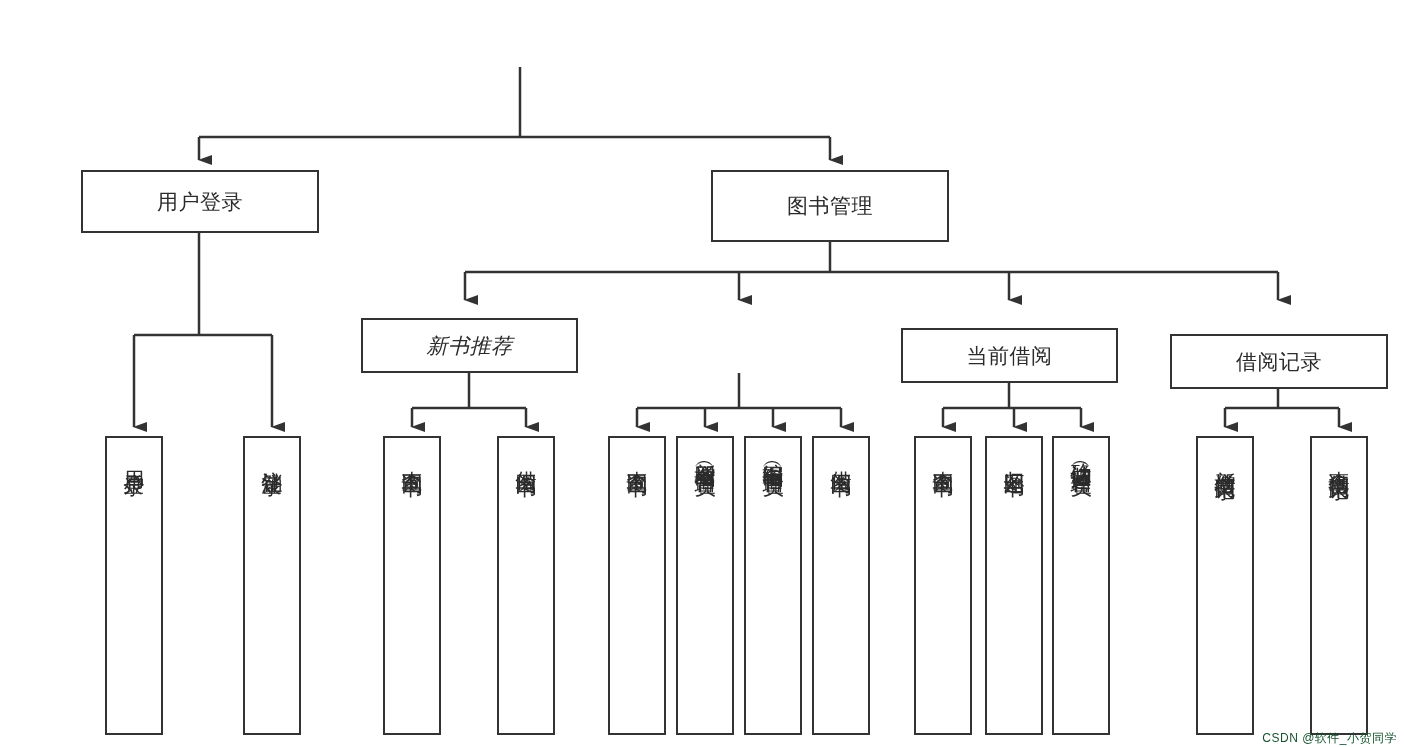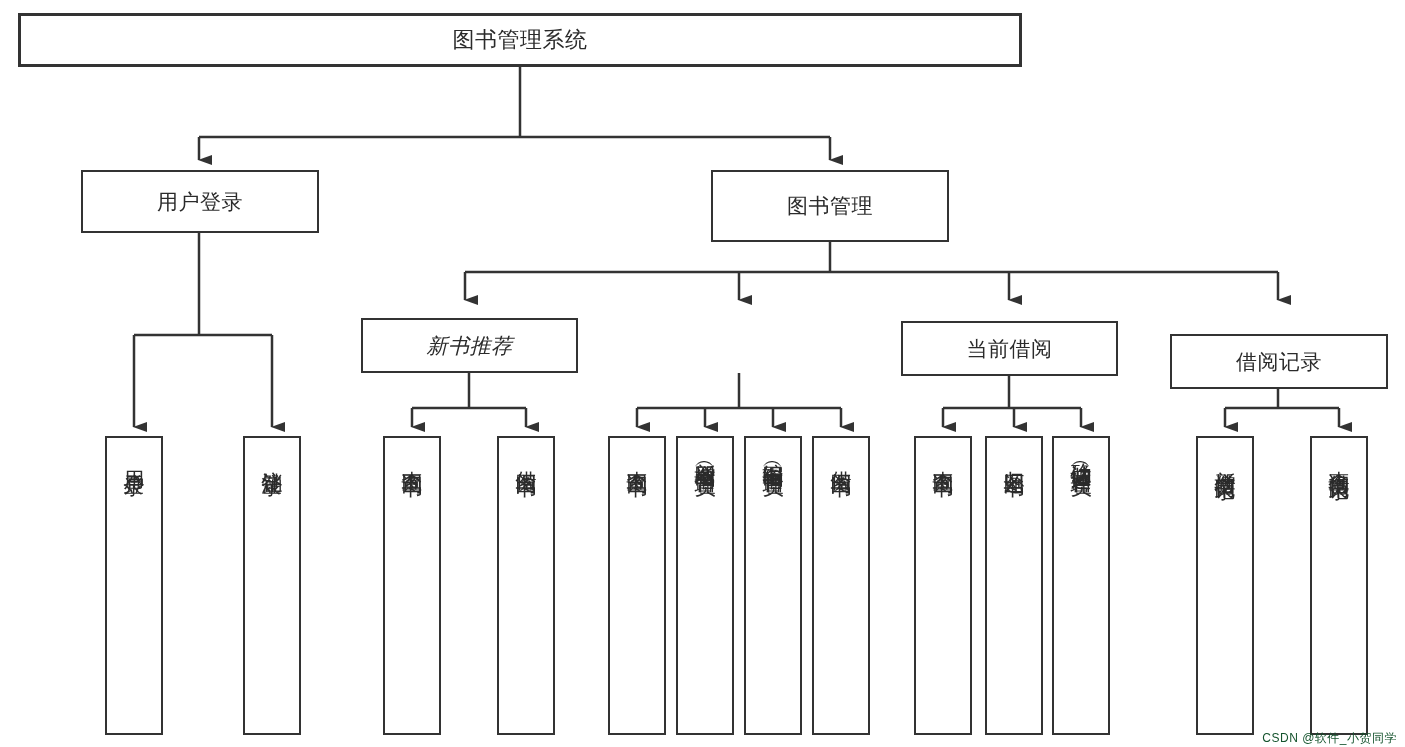--- a/index.html
+++ b/index.html
@@ -127,35 +127,32 @@
       <path d="M 1014 408 L 1014 427" marker-end="url(#arrow)"></path>
       <path d="M 1081 408 L 1081 427" marker-end="url(#arrow)"></path>
 
       <path d="M 1278 373 L 1278 408"></path>
       <path d="M 1225 408 L 1339 408"></path>
       <path d="M 1225 408 L 1225 427" marker-end="url(#arrow)"></path>
       <path d="M 1339 408 L 1339 427" marker-end="url(#arrow)"></path>
     </g>
   </svg>
 
-  <div class="node root" style="left:18px; top:13px; width:1004px; height:54px;">
-    <span class="node-label">图书管理系统</span>
-  </div>
 
   <div class="node" style="left:81px; top:170px; width:238px; height:63px;">
     <span class="node-label">用户登录</span>
   </div>
   <div class="node" style="left:711px; top:170px; width:238px; height:72px;">
     <span class="node-label">图书管理</span>
   </div>
 
   <div class="node" style="left:361px; top:318px; width:217px; height:55px;font-style:italic;">
     <span class="node-label">新书推荐</span>
   </div>
-  <div class="node" style="left:901px; top:321px; width:217px; height:55px;">
+  <div class="node" style="left:901px; top:328px; width:217px; height:55px;">
     <span class="node-label">当前借阅</span>
   </div>
   <div class="node" style="left:1170px; top:318px; width:218px; height:55px;margin-top:16px;">
     <span class="node-label">借阅记录</span>
   </div>
 
   <div class="node leaf" style="left:105px; top:436px; width:58px; height:299px;">
     <span class="node-label">用户登录</span>
   </div>
   <div class="node leaf" style="left:243px; top:436px; width:58px; height:299px;">

